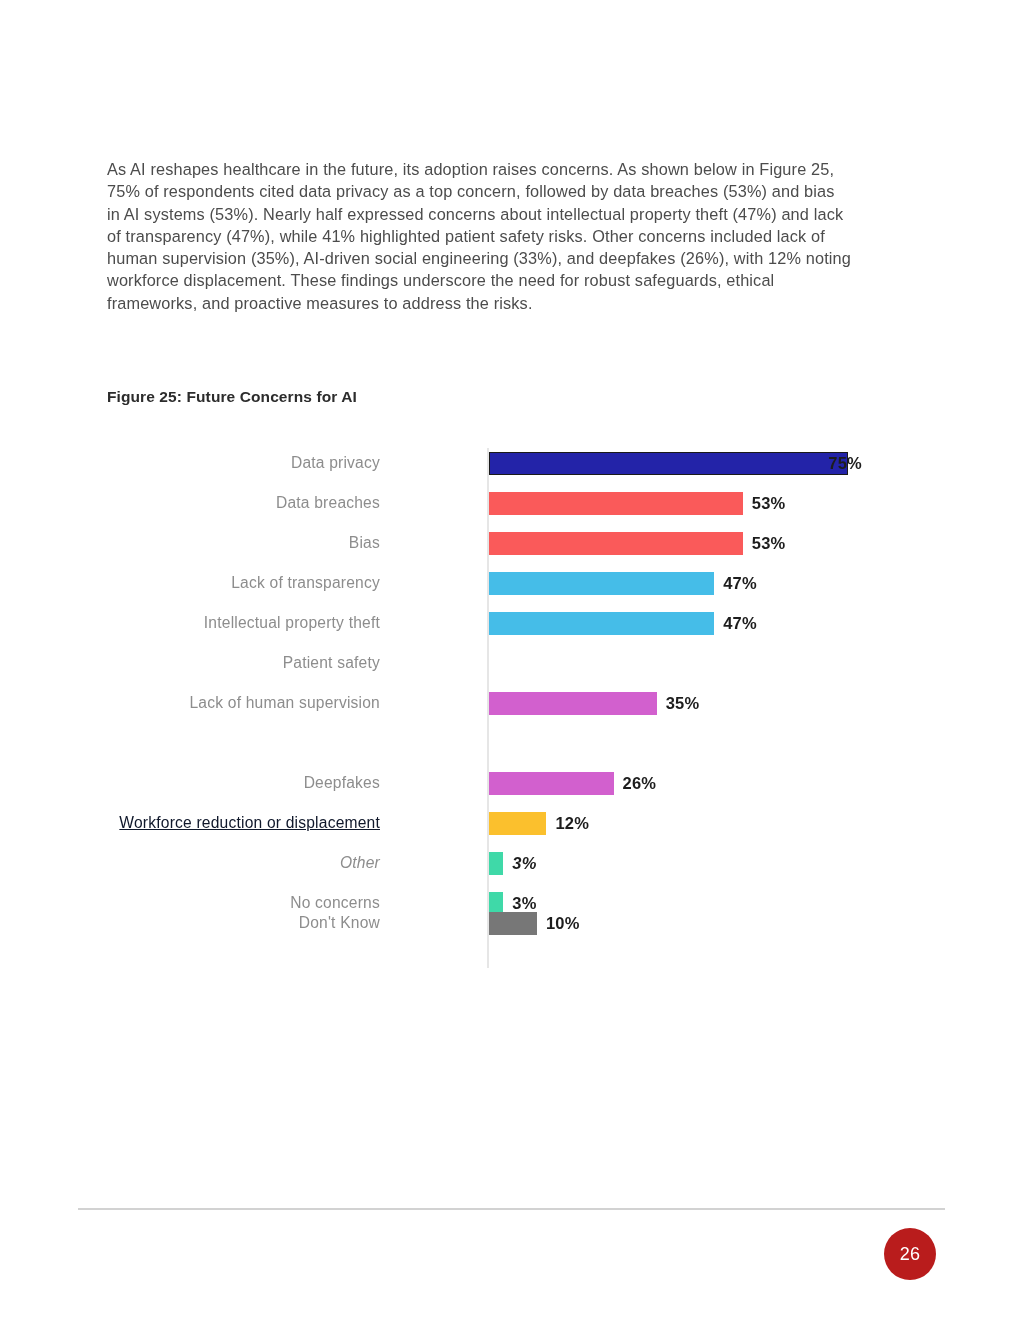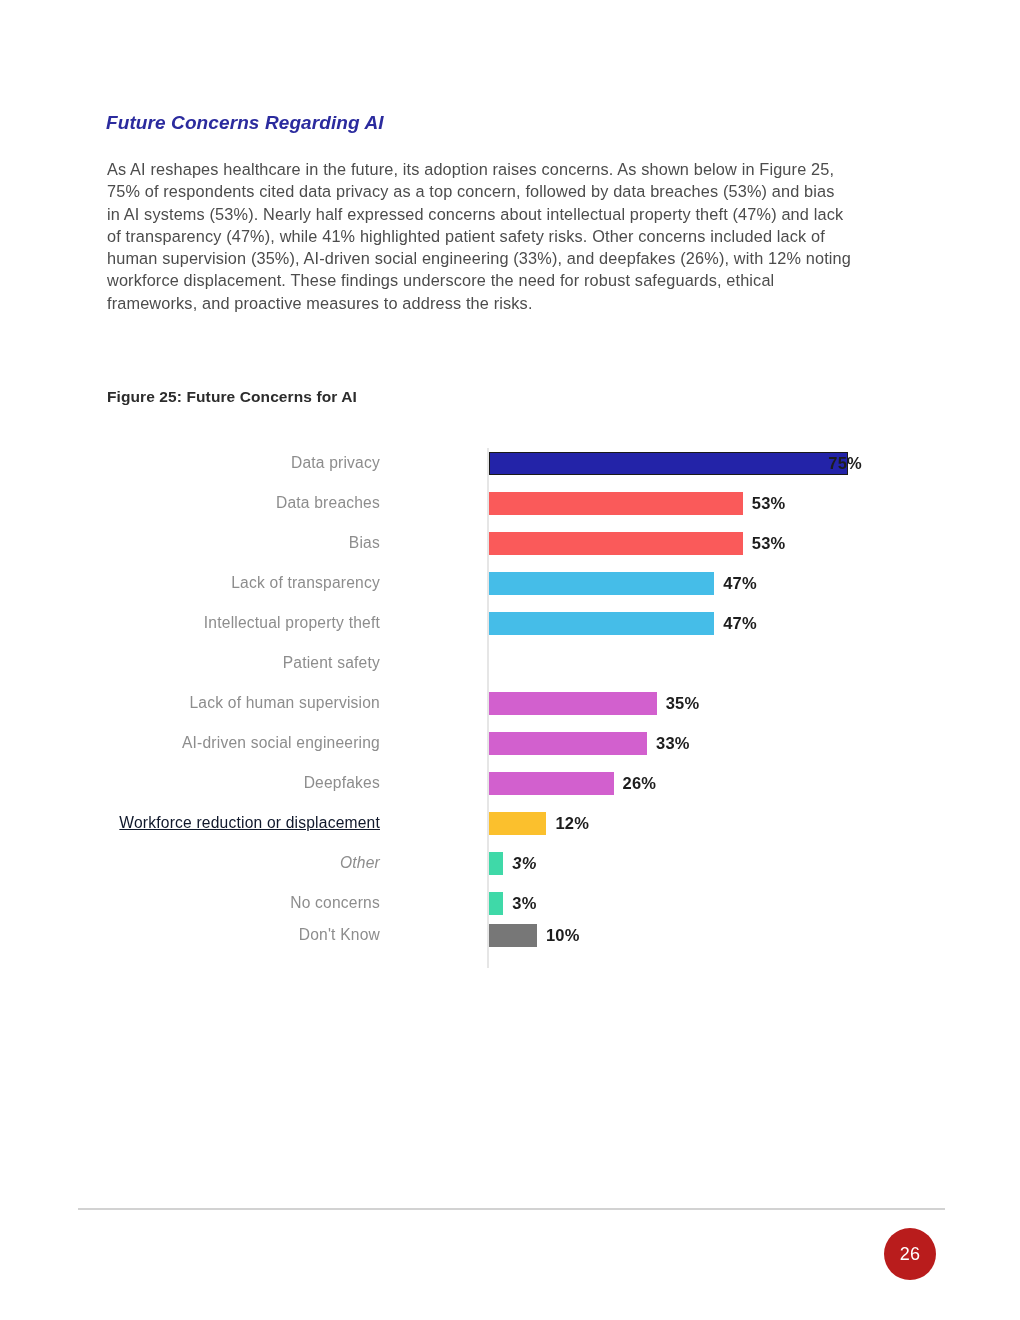--- a/index.html
+++ b/index.html
@@ -163,21 +163,20 @@
     align-items: center;
     justify-content: center;
     letter-spacing: 0.3px;
   }
 </style>
 </head>
 <body>
 
 <div class="page">
 
-  <div class="section-heading">Future Concerns Regarding AI</div>
 
   <div class="body-copy">As AI reshapes healthcare in the future, its adoption raises concerns. As shown below in Figure 25, 75% of respondents cited data privacy as a top concern, followed by data breaches (53%) and bias in AI systems (53%). Nearly half expressed concerns about intellectual property theft (47%) and lack of transparency (47%), while 41% highlighted patient safety risks. Other concerns included lack of human supervision (35%), AI-driven social engineering (33%), and deepfakes (26%), with 12% noting workforce displacement. These findings underscore the need for robust safeguards, ethical frameworks, and proactive measures to address the risks.</div>
 
   <div class="figure-caption">Figure 25: Future Concerns for AI</div>
 
   <div class="chart">
     <div class="chart-plot" id="chart-plot">
       <div class="axis-line"></div>
     <div class="bar-row" style="top: 0px;">
           <div class="cat-label" style="color: rgb(141, 141, 141);">Data privacy</div>
@@ -217,27 +216,20 @@
         <div class="bar-row" style="top: 200px;">
           <div class="cat-label" style="color: rgb(141, 141, 141);">Patient safety</div>
         </div>
         <div class="bar-row" style="top: 240px;">
           <div class="cat-label" style="color: rgb(141, 141, 141);">Lack of human supervision</div>
           <div class="bar-wrap">
             <div class="bar" style="width: 167.65px; background: rgb(210, 96, 206);"></div>
             <div class="val-label normal" style="color: rgb(29, 29, 29);">35%</div>
           </div>
         </div>
-        <div class="bar-row" style="top: 280px;">
-          <div class="cat-label" style="color: rgb(141, 141, 141);">AI-driven social engineering</div>
-          <div class="bar-wrap">
-            <div class="bar" style="width: 158.07px; background: rgb(210, 96, 206);"></div>
-            <div class="val-label normal" style="color: rgb(29, 29, 29);">33%</div>
-          </div>
-        </div>
         <div class="bar-row" style="top: 320px;">
           <div class="cat-label" style="color: rgb(141, 141, 141);">Deepfakes</div>
           <div class="bar-wrap">
             <div class="bar" style="width: 124.54px; background: rgb(210, 96, 206);"></div>
             <div class="val-label normal" style="color: rgb(29, 29, 29);">26%</div>
           </div>
         </div>
         <div class="bar-row" style="top: 360px;">
           <div class="cat-label" style="color: #0f172a; text-decoration: underline;">Workforce reduction or displacement</div>
           <div class="bar-wrap">
@@ -252,21 +244,21 @@
             <div class="val-label normal" style="color: rgb(29, 29, 29);">3%</div>
           </div>
         </div>
         <div class="bar-row" style="top: 440px;">
           <div class="cat-label" style="color: rgb(141, 141, 141);">No concerns</div>
           <div class="bar-wrap">
             <div class="bar" style="width: 14.37px; background: rgb(63, 217, 168);"></div>
             <div class="val-label normal" style="color: rgb(29, 29, 29);">3%</div>
           </div>
         </div>
-        <div class="bar-row" style="top: 472px; text-decoration: underline;">
+        <div class="bar-row" style="top: 460px; text-decoration: underline;">
           <div class="cat-label" style="color: rgb(141, 141, 141);">Don't Know</div>
           <div class="bar-wrap">
             <div class="bar" style="width: 47.9px; background: rgb(119, 119, 119);"></div>
             <div class="val-label normal" style="color: rgb(29, 29, 29);">10%</div>
           </div>
         </div>
       </div>
   </div>
 
   <div class="footer-rule"></div>

